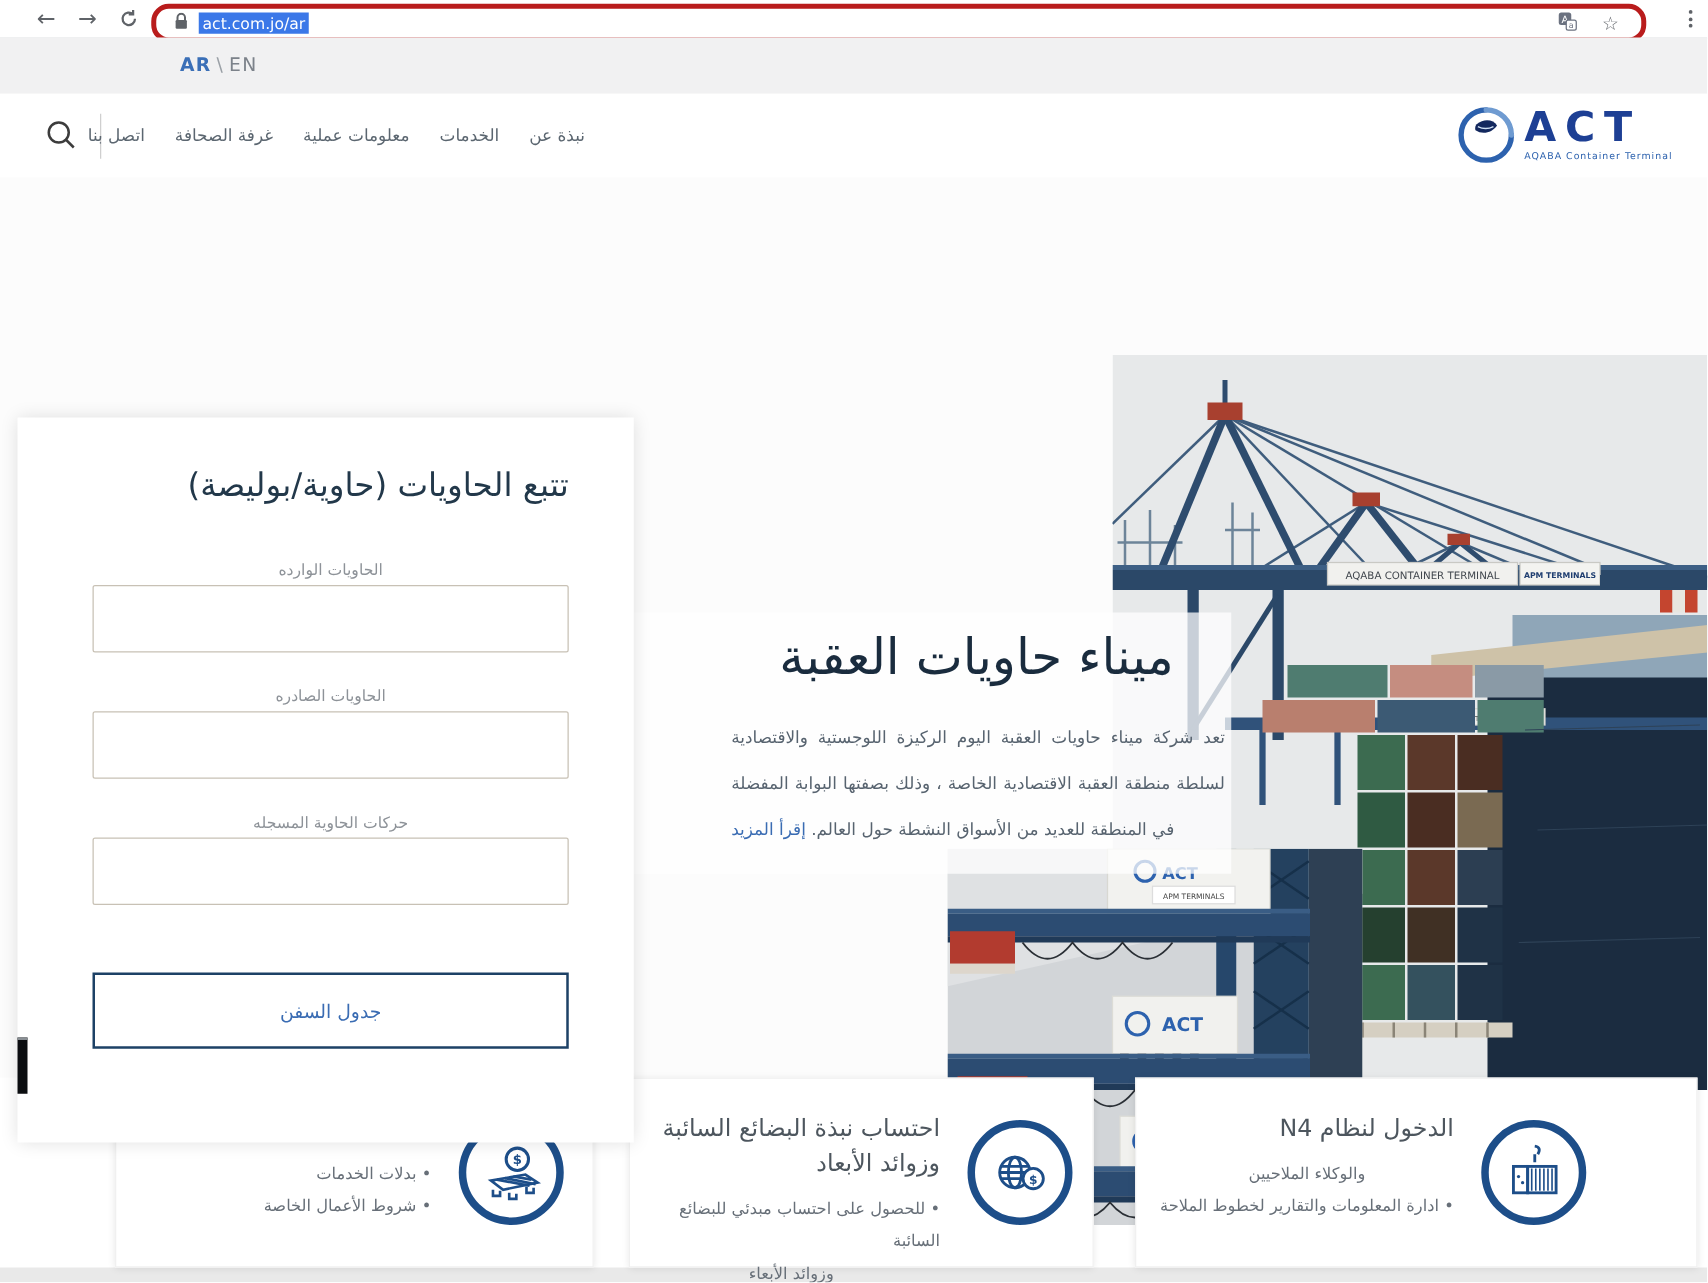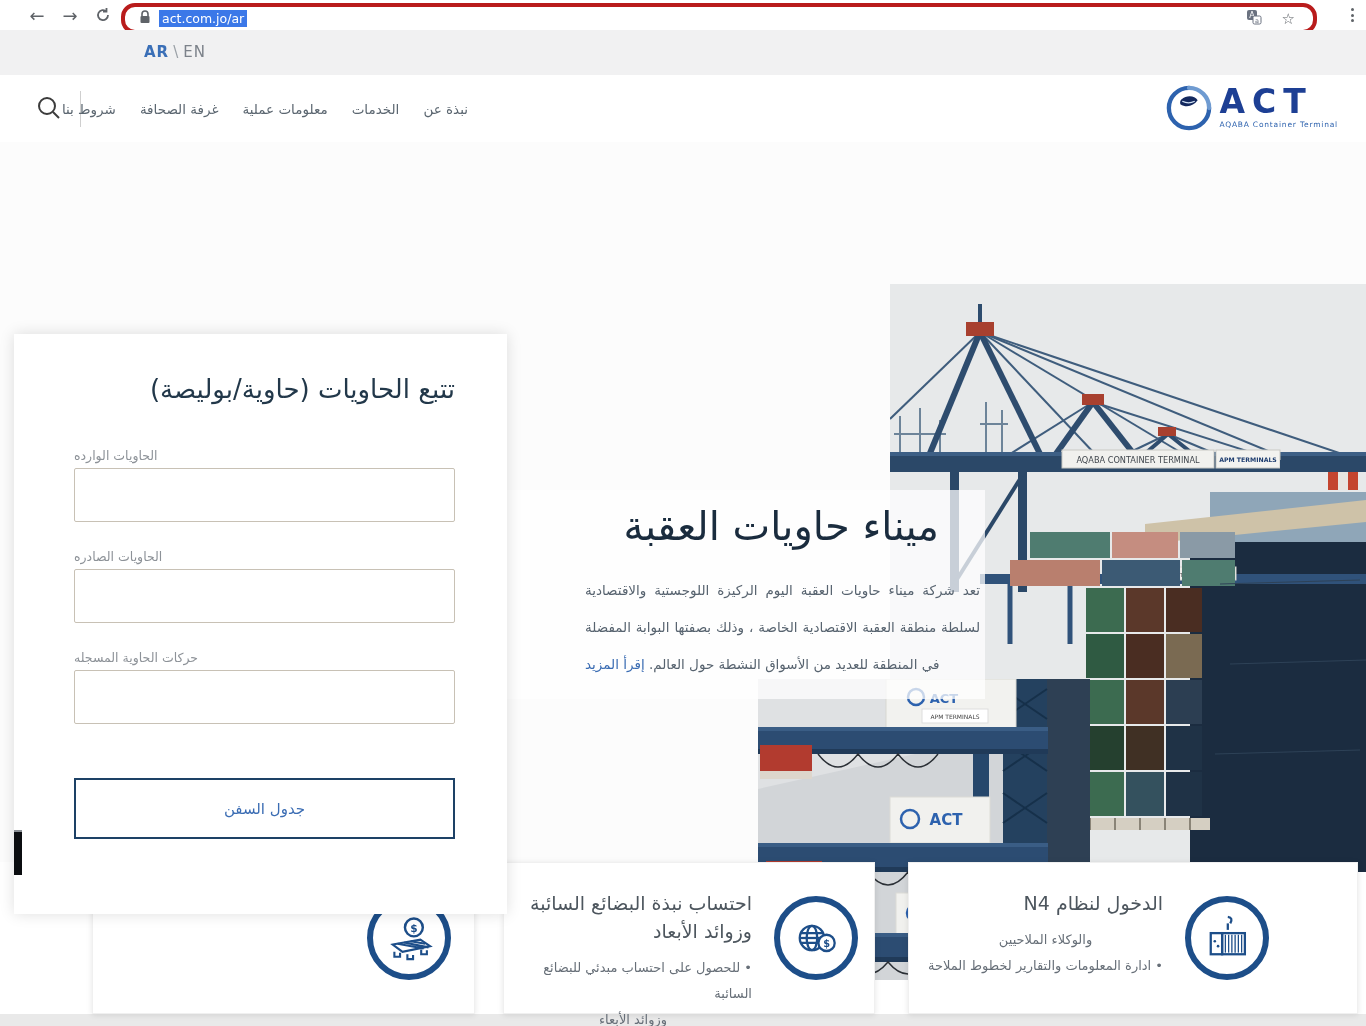--- a/index.html
+++ b/index.html
@@ -43,21 +43,21 @@
   .hero-text{position:absolute;left:505px;top:348px;width:480px;background:rgba(255,255,255,.74);
              padding:10px 0 16px 0;z-index:3;}
   .hero-title{direction:rtl;text-align:right;padding-right:46px;font-size:40px;color:#1a2c3e;line-height:52px;}
   .hero-par{direction:ltr;text-align:justify;text-align-last:left;margin:20px 5px 0 80px;
             font-size:13.5px;color:#57636f;line-height:37px;}
   .read-more{color:#3a6cb3;cursor:pointer;}
   
   .formcard{position:absolute;left:14px;top:192px;width:493px;height:580px;background:#fff;z-index:4;
             box-shadow:0 0 14px rgba(0,0,0,.13);direction:rtl;box-sizing:border-box;padding:36px 52px 0 60px;}
   .form-title{font-size:26px;color:#22384a;text-align:right;line-height:38px;}
-  .f-label{font-size:12.5px;color:#8d9298;text-align:left;margin-top:27px;}
+  .f-label{font-size:12.5px;color:#8d9298;text-align:center;margin-top:27px;}
   .f-label.first{margin-top:40px;}
   .f-input{width:100%;height:54px;border:1px solid #c8c1b5;border-radius:2px;box-sizing:border-box;
            margin-top:5px;background:#fff;outline:none;font-size:15px;padding:0 10px;direction:rtl;}
   .f-btn{width:100%;height:61px;margin-top:54px;background:#fff;border:2px solid #1d4166;
          color:#3a6cb3;font-size:15px;cursor:pointer;font-family:inherit;}
   .widgetbar{position:absolute;left:14px;top:688px;width:8px;height:43px;background:#0b0d10;
              border-top:2px solid #8a8f94;z-index:5;cursor:pointer;}
   
   .cards{position:absolute;left:0;top:862px;width:1366px;height:152px;z-index:2;}
   .card{position:absolute;top:0;height:152px;background:#fff;border:1px solid #f0f0f0;
@@ -126,21 +126,21 @@
           <circle cx="11" cy="11" r="8" fill="none" stroke="#3c3c3c" stroke-width="2"></circle>
           <line x1="17" y1="17" x2="23" y2="23" stroke="#3c3c3c" stroke-width="2"></line>
         </svg>
     </div>
     <div class="hdr-divider"></div>
     <nav class="mainnav">
       <span class="item">نبذة عن</span>
       <span class="item">الخدمات</span>
       <span class="item">معلومات عملية</span>
       <span class="item">غرفة الصحافة</span>
-      <span class="item">شروط بنا</span>
+      <span class="item">اتصل بنا</span>
     </nav>
     <div class="logo">
       <span>
         <svg width="48" height="46" viewBox="0 0 48 48">
           <path d="M24 3a21 21 0 1 0 21 21" fill="none" stroke="#2d62ae" stroke-width="4.5" stroke-linecap="round"></path>
           <path d="M45 24A21 21 0 0 0 24 3" fill="none" stroke="#6f9bd1" stroke-width="4.5" stroke-linecap="round"></path>
           <path d="M16 15c6-5 14-4 17 1-4 6-12 8-18 4 0 0-1-3 1-5z" fill="#13285e"></path>
           <path d="M17 17c4 2 9 2 13 0" fill="none" stroke="#cfe0f4" stroke-width="1.2"></path>
         </svg>
       </span>
@@ -342,20 +342,27 @@
         <svg width="52" height="52" viewBox="0 0 64 64">
           <circle cx="38" cy="19" r="11" fill="none" stroke="#1d4e89" stroke-width="3"></circle>
           <text x="38" y="24" font-size="13" fill="#1d4e89" text-anchor="middle" font-weight="bold">$</text>
           <g fill="none" stroke="#1d4e89" stroke-width="2.6">
             <path d="M12 40 L46 34 L58 42 L24 49 Z"></path>
             <path d="M18 39 L50 45 M26 37.5 L56 43.5 M34 36 L52 39"></path>
             <path d="M14 49 v6 h7 v-5 M30 52 v6 h7 v-5 M47 46 v6 h7 v-5"></path>
           </g>
         </svg>
       </div>
+      <div class="card-text">
+        <div class="card-title">تعرفة ميناء حاويات العقبة</div>
+        <div class="card-bullets">
+          <div>• بدلات الخدمات</div>
+          <div>• شروط الأعمال الخاصة</div>
+        </div>
+      </div>
     </div>
 
     <div class="card card2">
       <div class="icon-ring">
         <svg width="52" height="52" viewBox="0 0 64 64">
           <g fill="none" stroke="#1d4e89" stroke-width="2.8">
             <circle cx="27" cy="32" r="15"></circle>
             <ellipse cx="27" cy="32" rx="6.5" ry="15"></ellipse>
             <line x1="13" y1="26" x2="41" y2="26"></line>
             <line x1="12" y1="32" x2="42" y2="32"></line>

